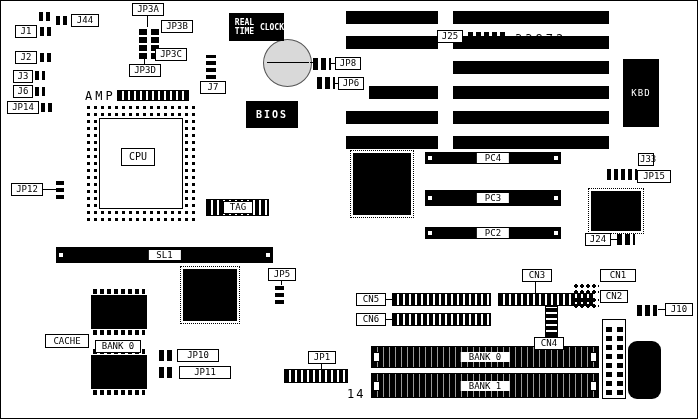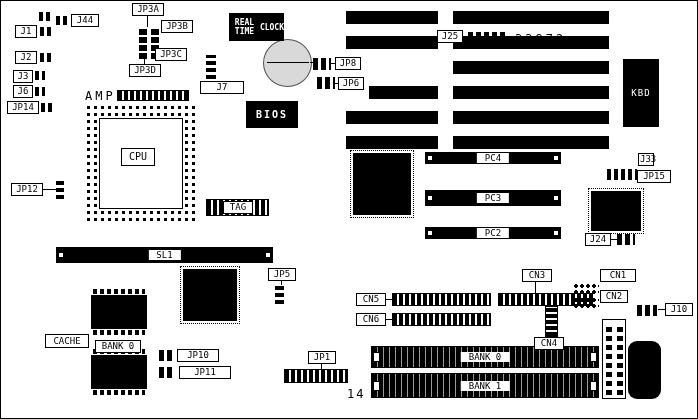--- a/index.html
+++ b/index.html
@@ -171,21 +171,21 @@
   <div class="lbl" style="left:70px;top:13px;width:28px">J44</div>
   <div class="lbl" style="left:14px;top:24px;width:22px">J1</div>
   <div class="lbl" style="left:14px;top:50px;width:22px">J2</div>
   <div class="lbl" style="left:12px;top:69px;width:20px">J3</div>
   <div class="lbl" style="left:12px;top:84px;width:20px">J6</div>
   <div class="lbl" style="left:6px;top:100px;width:32px">JP14</div>
   <div class="lbl" style="left:131px;top:2px;width:32px">JP3A</div>
   <div class="lbl" style="left:160px;top:19px;width:32px">JP3B</div>
   <div class="lbl" style="left:154px;top:47px;width:32px">JP3C</div>
   <div class="lbl" style="left:128px;top:63px;width:32px">JP3D</div>
-  <div class="lbl" style="left:199px;top:80px;width:44px">J7</div>
+  <div class="lbl" style="left:199px;top:80px;width:26px">J7</div>
   <div class="lbl" style="left:334px;top:56px;width:26px">JP8</div>
   <div class="lbl" style="left:337px;top:76px;width:26px">JP6</div>
   <div class="lbl" style="left:436px;top:29px;width:26px">J25</div>
   <div class="lbl" style="left:10px;top:182px;width:32px">JP12</div>
   <div class="lbl" style="left:267px;top:267px;width:28px">JP5</div>
   <div class="lbl" style="left:355px;top:292px;width:30px">CN5</div>
   <div class="lbl" style="left:355px;top:312px;width:30px">CN6</div>
   <div class="lbl" style="left:521px;top:268px;width:30px">CN3</div>
   <div class="lbl" style="left:599px;top:268px;width:36px">CN1</div>
   <div class="lbl" style="left:599px;top:289px;width:28px">CN2</div>

